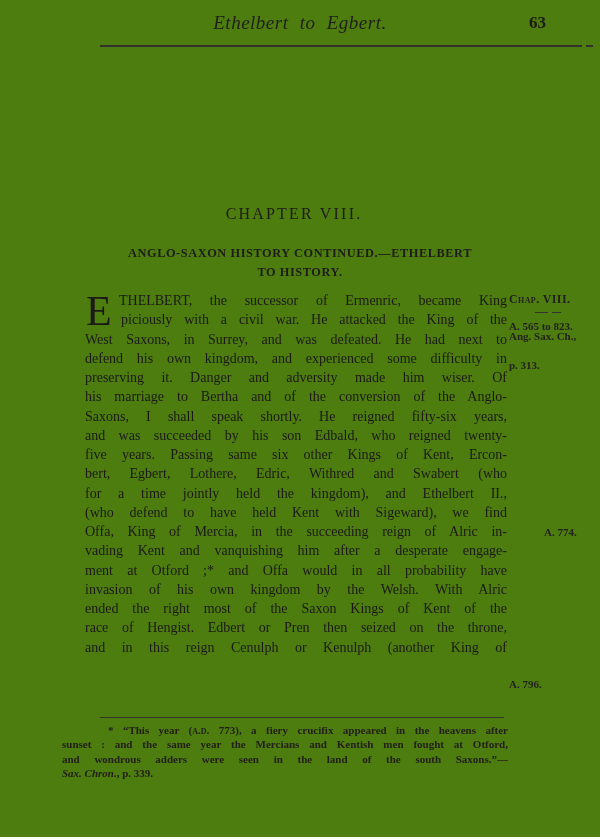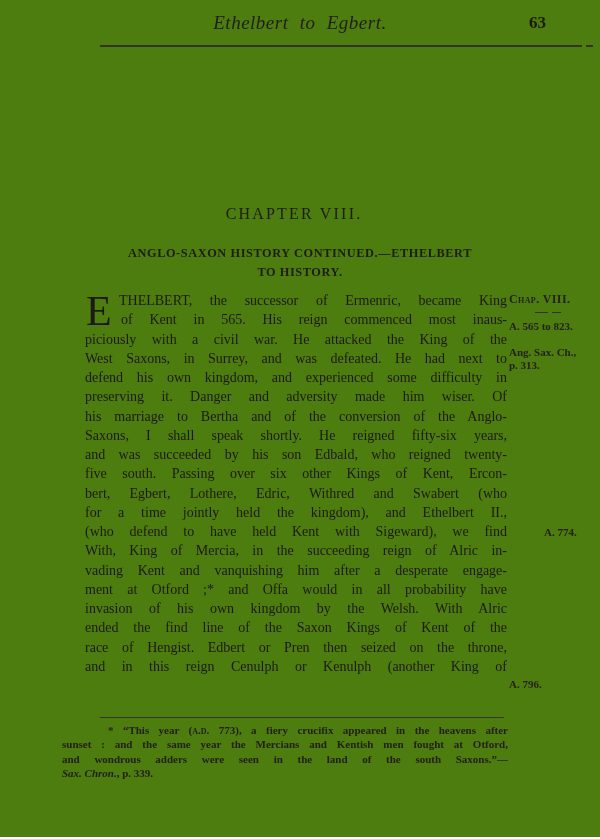--- a/index.html
+++ b/index.html
@@ -102,21 +102,21 @@
     border-top: 1.5px solid #34322e;
   }
   .mn-chap-rule::after {
     content: "";
     position: absolute;
     left: 17px; top: -1.5px;
     width: 9px;
     border-top: 1.5px solid #34322e;
   }
   .mn-date  { top: 320px; }
-  .mn-ref1  { top: 346px; }
+  .mn-ref1  { top: 330px; }
   .mn-ref2  { top: 359px; }
   .mn-a774  { top: 526px; margin-left: 35px; }
   .mn-a796  { top: 678px; }
   
   .foot-rule {
     position: absolute;
     left: 100px; top: 717px;
     width: 404px;
     border-top: 1.5px solid #34322e;
   }
@@ -155,37 +155,36 @@
 
   <div class="subheading">
     <div>ANGLO-SAXON HISTORY CONTINUED.—ETHELBERT</div>
     <div>TO HISTORY.</div>
   </div>
 
   <div class="body-block">
     <div class="dropcap">E</div>
     <div class="body-lines">
         <div class="body-line">THELBERT, the successor of Ermenric, became King</div>
-        <div class="body-line">of Kent in 565. His reign commenced most inaus-</div>
         <div class="body-line">piciously with a civil war. He attacked the King of the</div>
         <div class="body-line">West Saxons, in Surrey, and was defeated. He had next to</div>
         <div class="body-line">defend his own kingdom, and experienced some difficulty in</div>
         <div class="body-line">preserving it. Danger and adversity made him wiser. Of</div>
         <div class="body-line">his marriage to Bertha and of the conversion of the Anglo-</div>
         <div class="body-line">Saxons, I shall speak shortly. He reigned fifty-six years,</div>
         <div class="body-line">and was succeeded by his son Edbald, who reigned twenty-</div>
-        <div class="body-line">five south. Passing over six other Kings of Kent, Ercon-</div>
+        <div class="body-line">five years. Passing same six other Kings of Kent, Ercon-</div>
         <div class="body-line">bert, Egbert, Lothere, Edric, Withred and Swabert (who</div>
         <div class="body-line">for a time jointly held the kingdom), and Ethelbert II.,</div>
         <div class="body-line">(who defend to have held Kent with Sigeward), we find</div>
-        <div class="body-line">With, King of Mercia, in the succeeding reign of Alric in-</div>
+        <div class="body-line">Offa, King of Mercia, in the succeeding reign of Alric in-</div>
         <div class="body-line">vading Kent and vanquishing him after a desperate engage-</div>
         <div class="body-line">ment at Otford ;* and Offa would in all probability have</div>
         <div class="body-line">invasion of his own kingdom by the Welsh. With Alric</div>
-        <div class="body-line">ended the find line of the Saxon Kings of Kent of the</div>
+        <div class="body-line">ended the right most of the Saxon Kings of Kent of the</div>
         <div class="body-line">race of Hengist. Edbert or Pren then seized on the throne,</div>
         <div class="body-line">and in this reign Cenulph or Kenulph (another King of</div>
       </div>
   </div>
 
   <div class="mnote mn-chap">Chap. VIII.</div>
   <div class="mn-chap-rule"></div>
   <div class="mnote mn-date">A. 565 to 823.</div>
   <div class="mnote mn-ref1">Ang. Sax. Ch.,</div>
   <div class="mnote mn-ref2">p. 313.</div>

